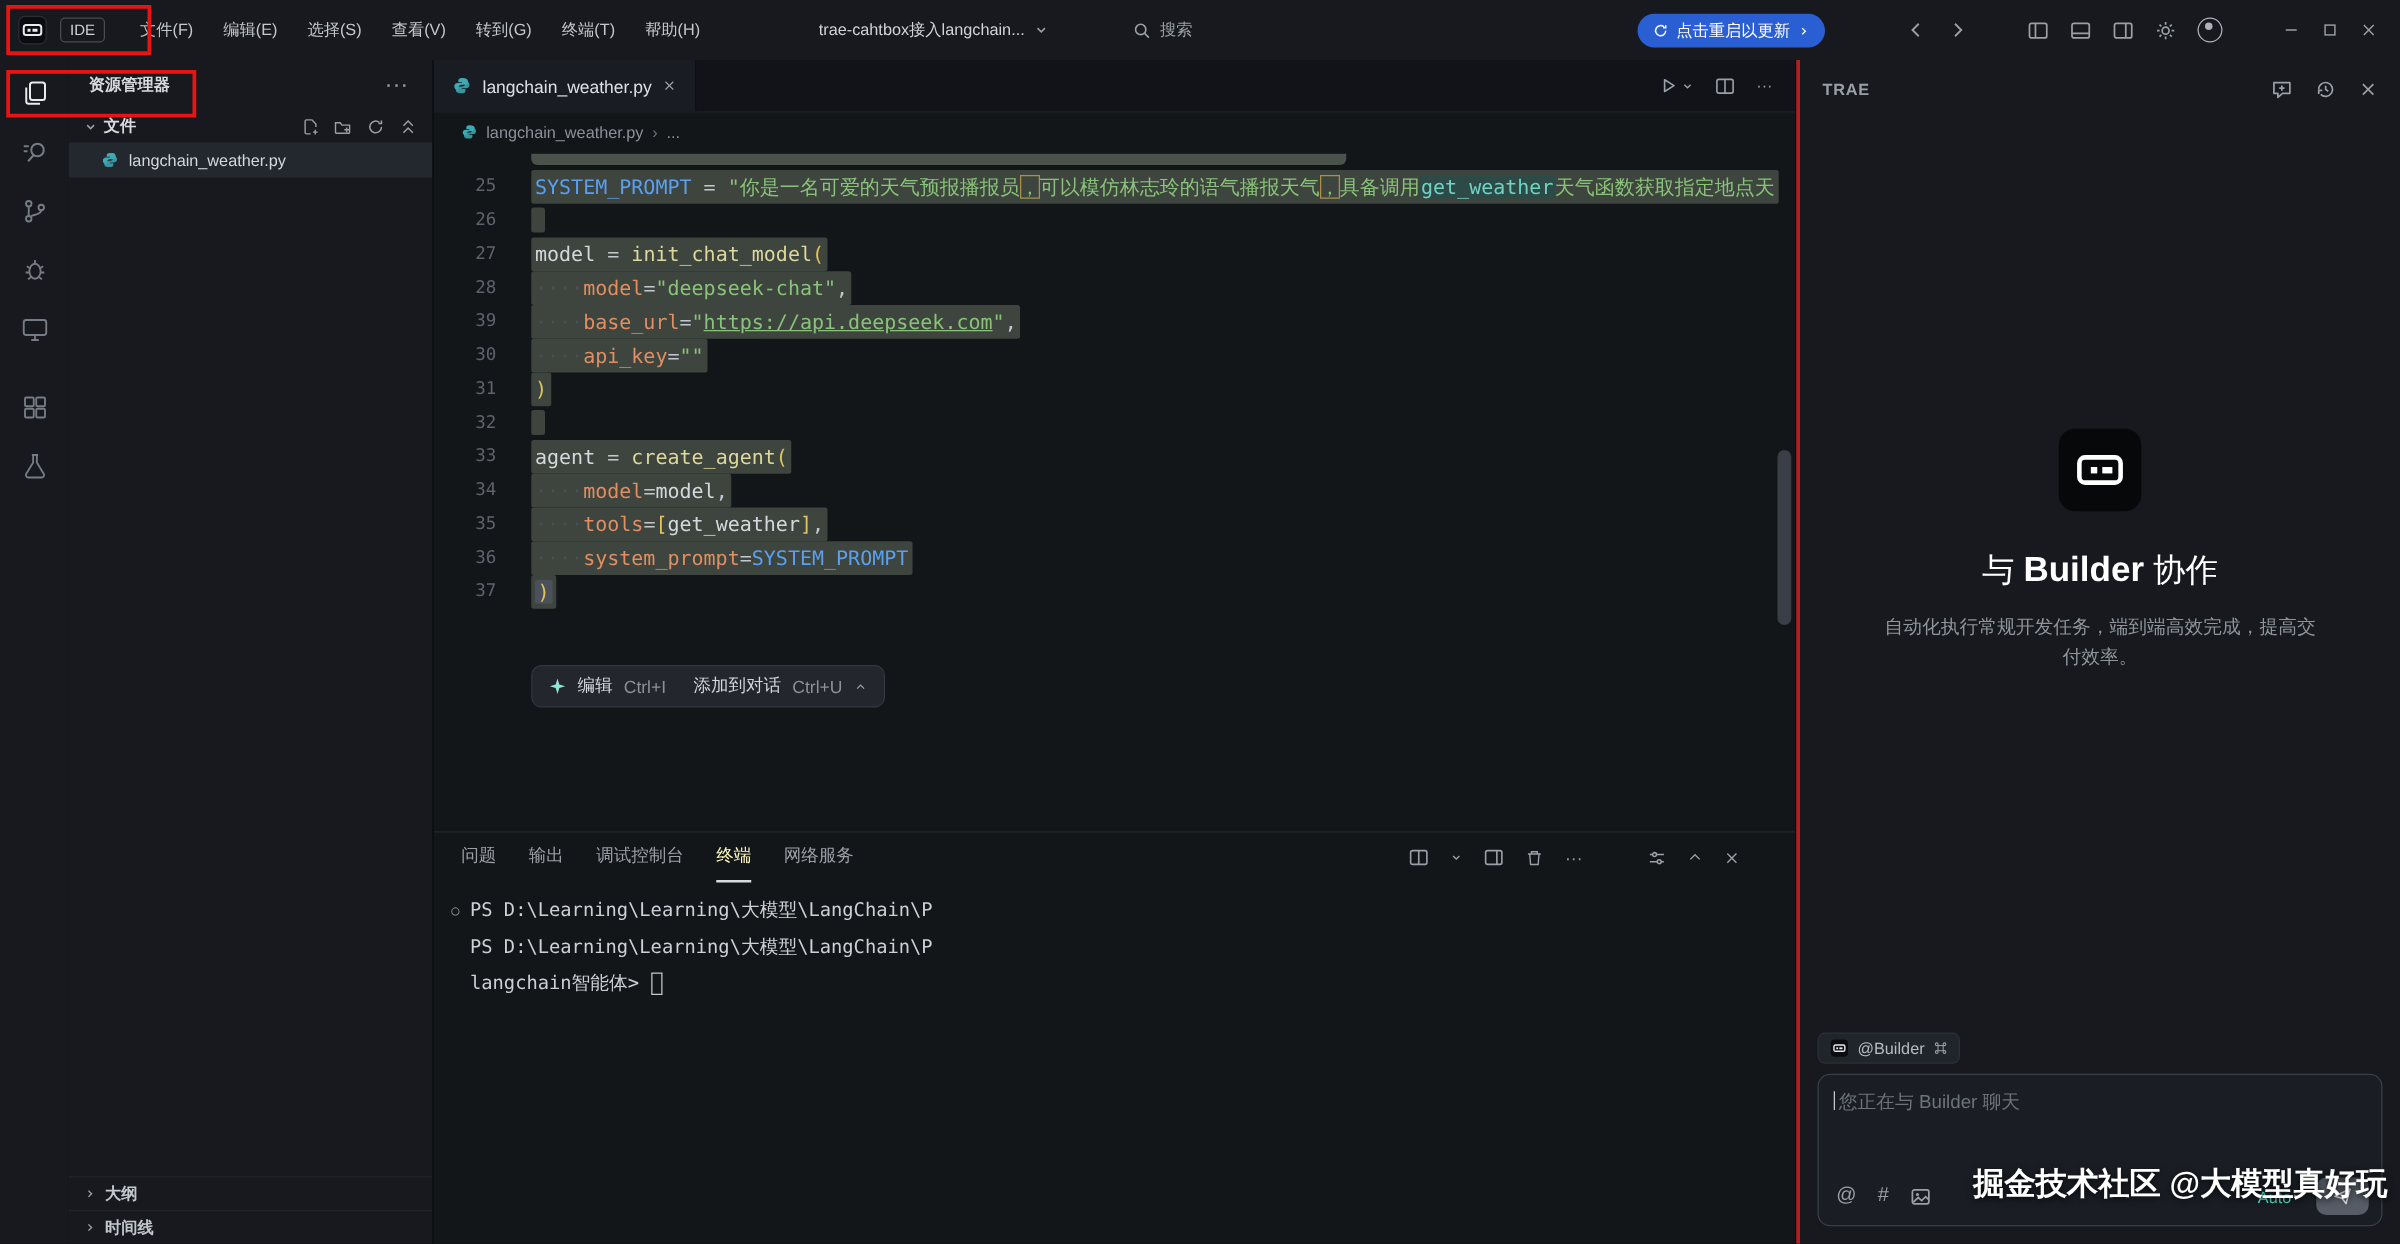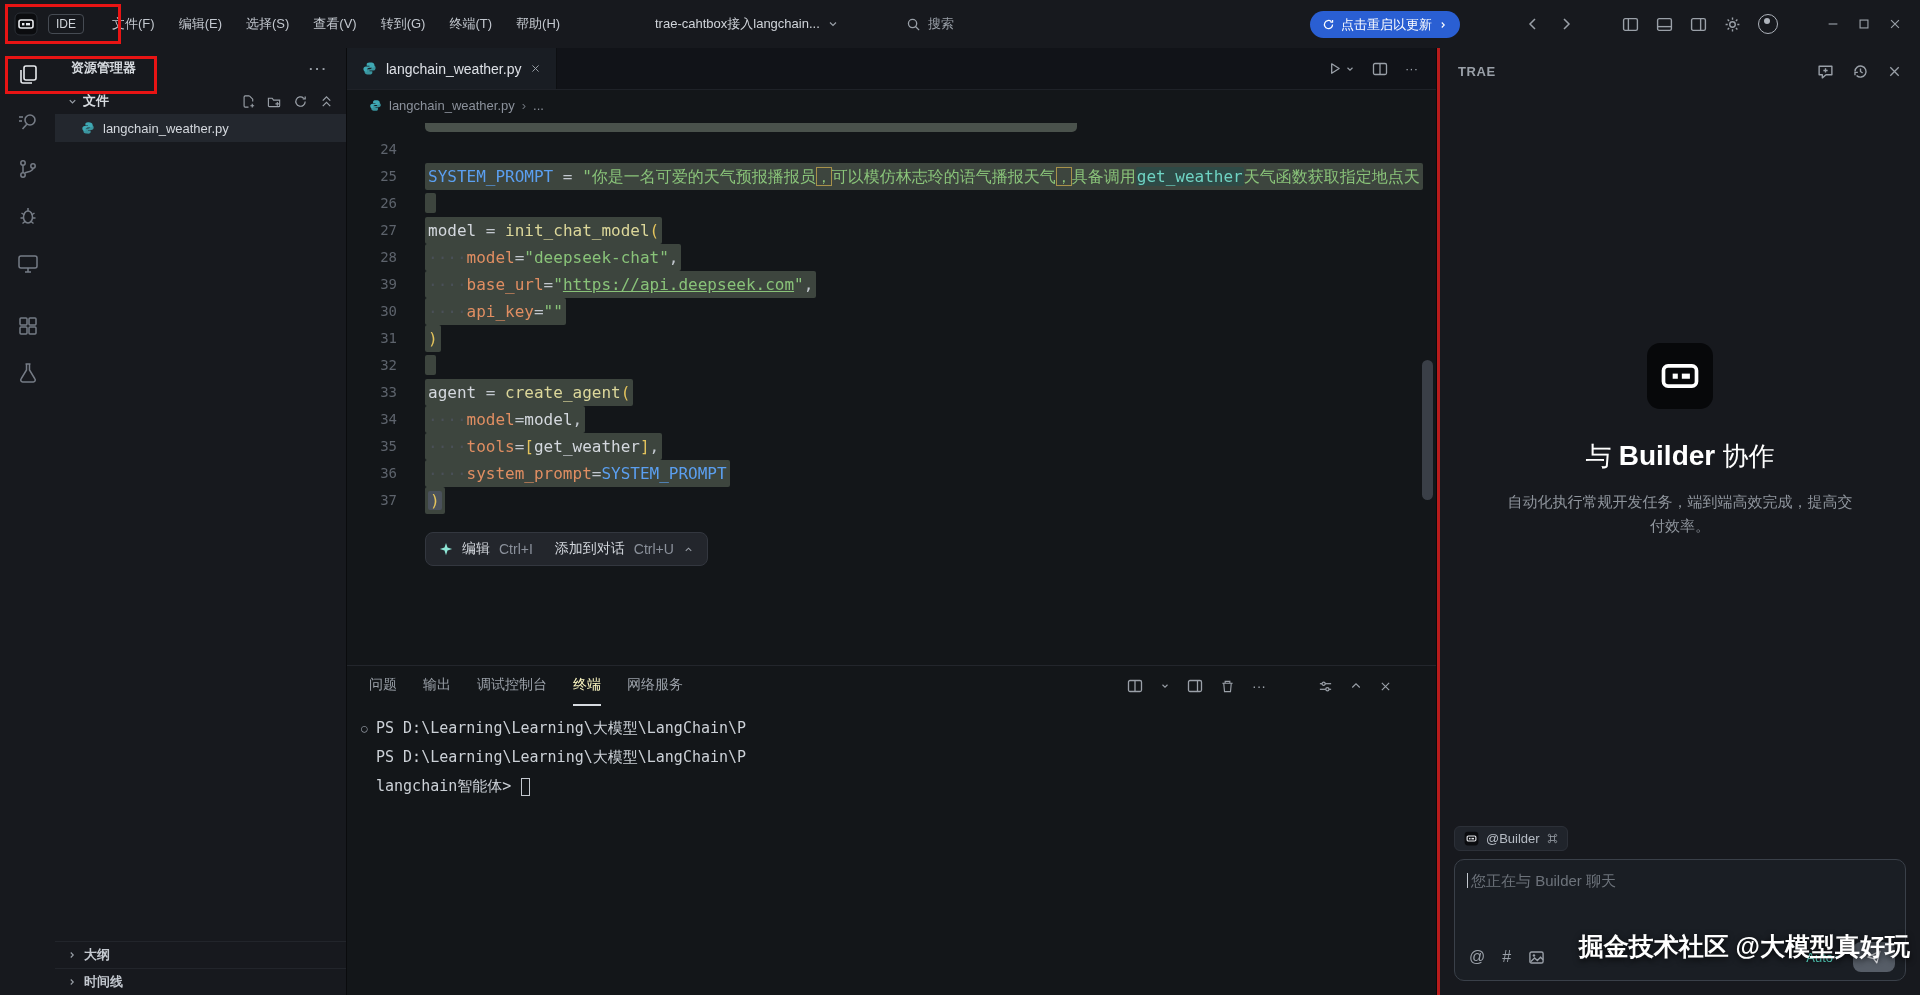--- a/index.html
+++ b/index.html
@@ -401,24 +401,20 @@
         </span>
       <span>langchain_weather.py</span>
       <span class="crumb-sep">›</span>
       <span>...</span>
     </div>
 
     <div class="code-area">
       <div class="top-stub"></div>
       <div class="code-lines" id="code-lines">
           <div class="code-line">
-            <span class="gutter">24</span>
-            <span class="line-content"></span>
-          </div>
-          <div class="code-line">
             <span class="gutter">25</span>
             <span class="line-content sel"><span class="tok-var">SYSTEM_PROMPT</span><span class="tok-op"> = </span><span class="tok-str">"你是一名可爱的天气预报播报员</span><span class="tok-str tok-boxed">，</span><span class="tok-str">可以模仿林志玲的语气播报天气</span><span class="tok-str tok-boxed">，</span><span class="tok-str">具备调用</span><span class="tok-embed">get_weather</span><span class="tok-str">天气函数获取指定地点天</span></span>
           </div>
           <div class="code-line">
             <span class="gutter">26</span>
             <span class="line-content stub"></span>
           </div>
           <div class="code-line">
             <span class="gutter">27</span>
             <span class="line-content sel"><span class="tok-plain">model</span><span class="tok-op"> = </span><span class="tok-fn">init_chat_model</span><span class="tok-paren">(</span></span>

